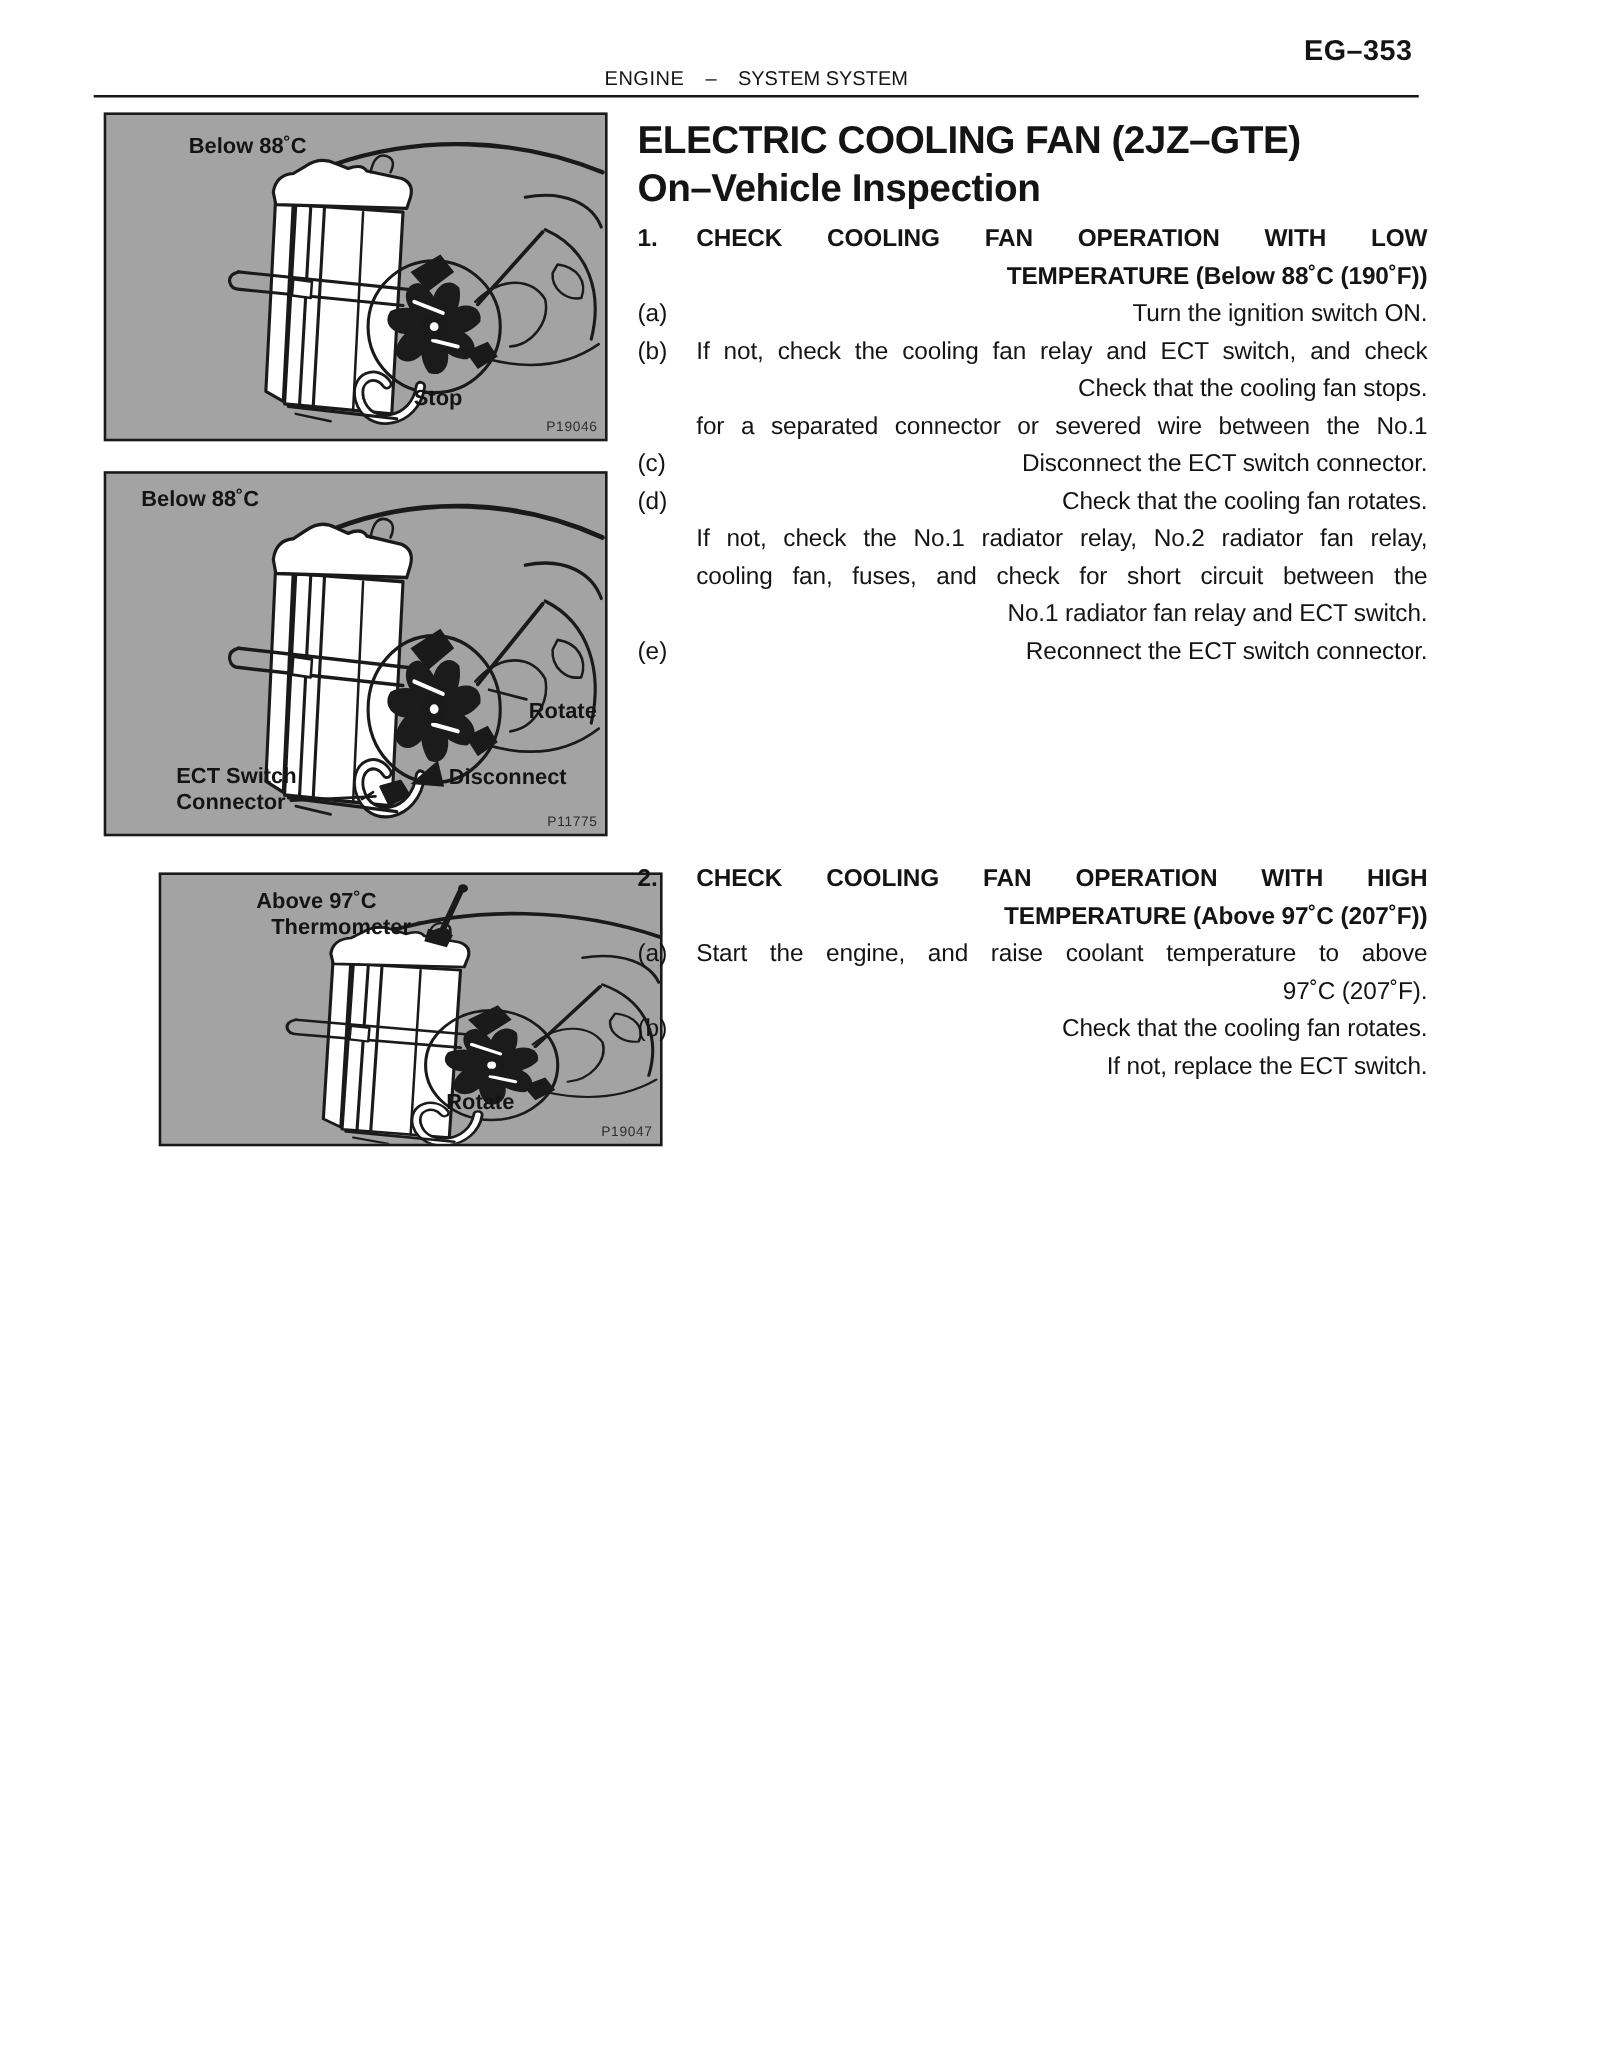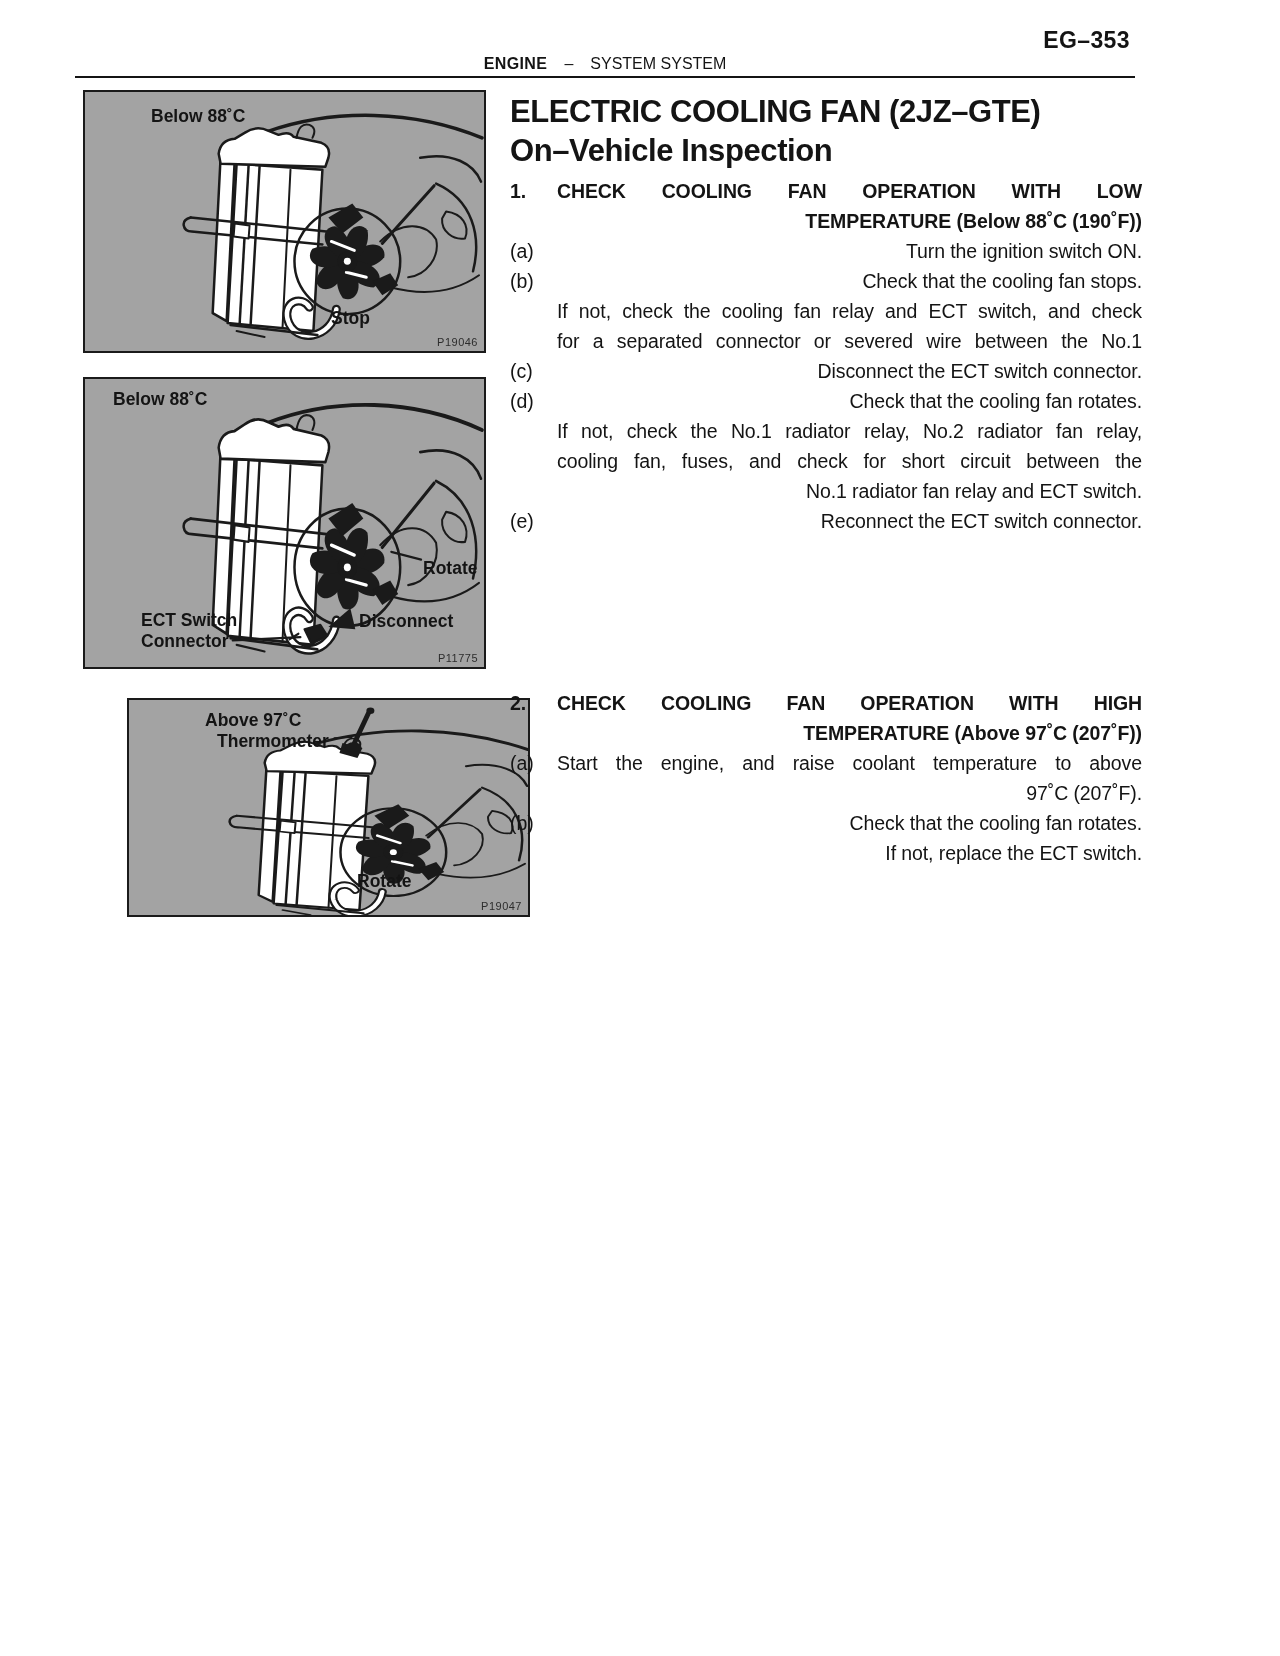--- a/index.html
+++ b/index.html
@@ -6,21 +6,21 @@
   body{
     width:1280px;height:1656px;position:relative;background:#ffffff;
     font-family:"Liberation Sans", sans-serif;color:#141414;
     -webkit-font-smoothing:antialiased;
   }
   .page{position:absolute;inset:0;overflow:hidden;border-radius:29px;}
 
   
   .pageno{position:absolute;top:27px;right:150px;font-size:23px;font-weight:bold;letter-spacing:.4px;}
   .running-head{position:absolute;top:55px;left:75px;width:1060px;text-align:center;font-size:16px;white-space:nowrap;}
-  .rh-bold{font-weight:bold;letter-spacing:.4px;}
+  .rh-bold{font-weight:normal;letter-spacing:.4px;}
   .rh-dash{margin:0 17px;}
   .rule{position:absolute;top:76px;left:75px;width:1060px;height:2px;background:#141414;}
 
   
   .fig{position:absolute;border:2.5px solid #1a1a1a;background:#a3a3a3;}
   #fig1{left:83px;top:90px;width:399px;height:259px;}
   #fig2{left:83px;top:377px;width:399px;height:288px;}
   #fig3{left:83px;top:698px;width:399px;height:215px;margin-left:44px;}
   .fig svg{position:absolute;inset:0;width:100%;height:100%;}
   .fig-label{position:absolute;font-weight:bold;font-size:17.5px;line-height:20px;color:#141414;white-space:nowrap;}
@@ -167,22 +167,22 @@
       </div>
       <div class="sec-row">
         <div class="sec-label">(a)</div>
         <div class="sec-text">
           <div class="line">Turn the ignition switch ON.</div>
         </div>
       </div>
       <div class="sec-row">
         <div class="sec-label">(b)</div>
         <div class="sec-text">
+          <div class="line just">If not, check the cooling fan relay and ECT switch, and check</div>
           <div class="line">Check that the cooling fan stops.</div>
-          <div class="line just">If not, check the cooling fan relay and ECT switch, and check</div>
           <div class="line just">for a separated connector or severed wire between the No.1</div>
         </div>
       </div>
       <div class="sec-row">
         <div class="sec-label">(c)</div>
         <div class="sec-text">
           <div class="line">Disconnect the ECT switch connector.</div>
         </div>
       </div>
       <div class="sec-row">

